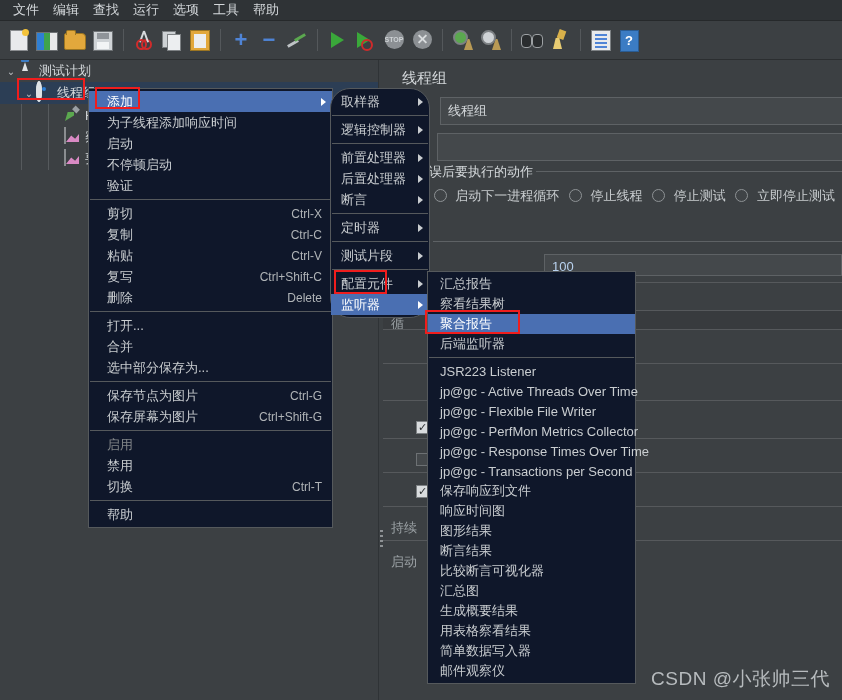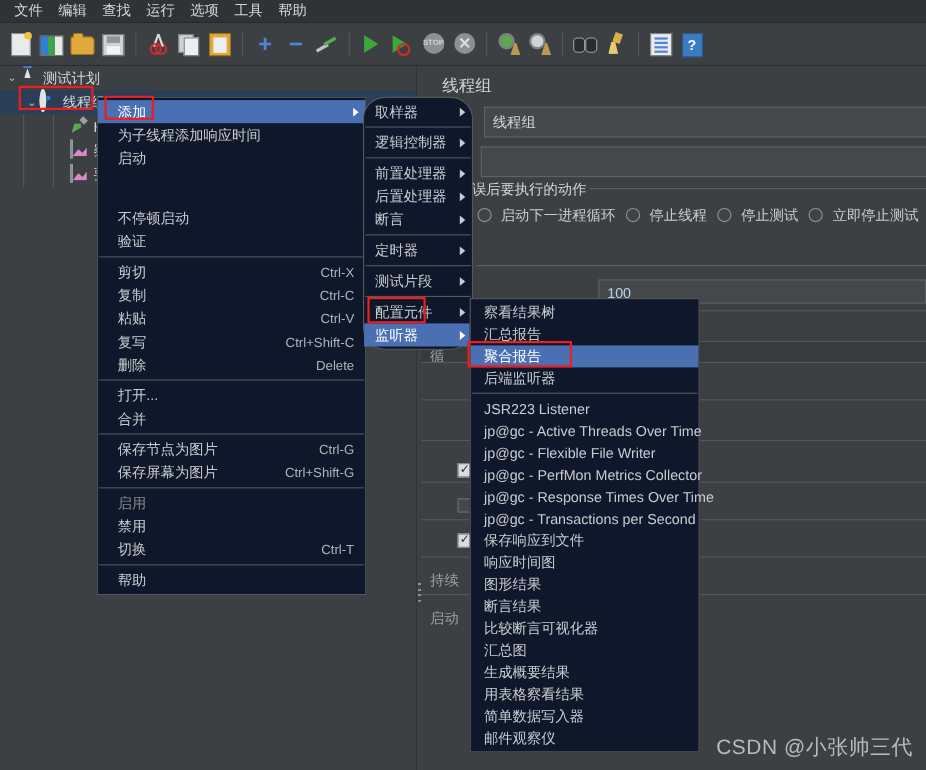--- a/index.html
+++ b/index.html
@@ -306,21 +306,21 @@
     <div class="mrow hl" style="height: 21px; padding-left: 18px;">
       <span>添加</span>
       <span class="arrow"></span>
     </div>
     <div class="mrow" style="height: 21px; padding-left: 18px;">
       <span>为子线程添加响应时间</span>
     </div>
     <div class="mrow" style="height: 21px; padding-left: 18px;">
       <span>启动</span>
     </div>
-    <div class="mrow" style="height: 21px; padding-left: 18px; margin-top: 34px;">
+    <div class="mrow" style="height: 21px; padding-left: 18px;">
       <span>不停顿启动</span>
     </div>
     <div class="mrow" style="height: 21px; padding-left: 18px;">
       <span>验证</span>
     </div>
     <div class="msep"></div>
     <div class="mrow" style="height: 21px; padding-left: 18px;">
       <span>剪切</span>
       <span class="acc">Ctrl-X</span>
     </div>
@@ -340,20 +340,23 @@
       <span>删除</span>
       <span class="acc">Delete</span>
     </div>
     <div class="msep"></div>
     <div class="mrow" style="height: 21px; padding-left: 18px;">
       <span>打开...</span>
     </div>
     <div class="mrow" style="height: 21px; padding-left: 18px;">
       <span>合并</span>
     </div>
+    <div class="mrow" style="height: 21px; padding-left: 18px;">
+      <span>选中部分保存为...</span>
+    </div>
     <div class="msep"></div>
     <div class="mrow" style="height: 21px; padding-left: 18px;">
       <span>保存节点为图片</span>
       <span class="acc">Ctrl-G</span>
     </div>
     <div class="mrow" style="height: 21px; padding-left: 18px;">
       <span>保存屏幕为图片</span>
       <span class="acc">Ctrl+Shift-G</span>
     </div>
     <div class="msep"></div>
@@ -412,24 +415,24 @@
       <span class="arrow"></span>
     </div>
     <div class="mrow hl" style="height: 21px; padding-left: 10px;">
       <span>监听器</span>
       <span class="arrow"></span>
     </div>
   </div>
 
 <div class="menu" id="lstmenu" style="left:427px;top:271px;width:209px;">
     <div class="mrow" style="height: 20px; padding-left: 12px;">
+      <span>汇总报告</span>
+    </div>
+    <div class="mrow" style="height: 20px; padding-left: 12px;">
       <span>察看结果树</span>
-    </div>
-    <div class="mrow" style="height: 20px; padding-left: 12px;">
-      <span>汇总报告</span>
     </div>
     <div class="mrow hl" style="height: 20px; padding-left: 12px;">
       <span>聚合报告</span>
     </div>
     <div class="mrow" style="height: 20px; padding-left: 12px;">
       <span>后端监听器</span>
     </div>
     <div class="msep"></div>
     <div class="mrow" style="height: 20px; padding-left: 12px;">
       <span>JSR223 Listener</span>

